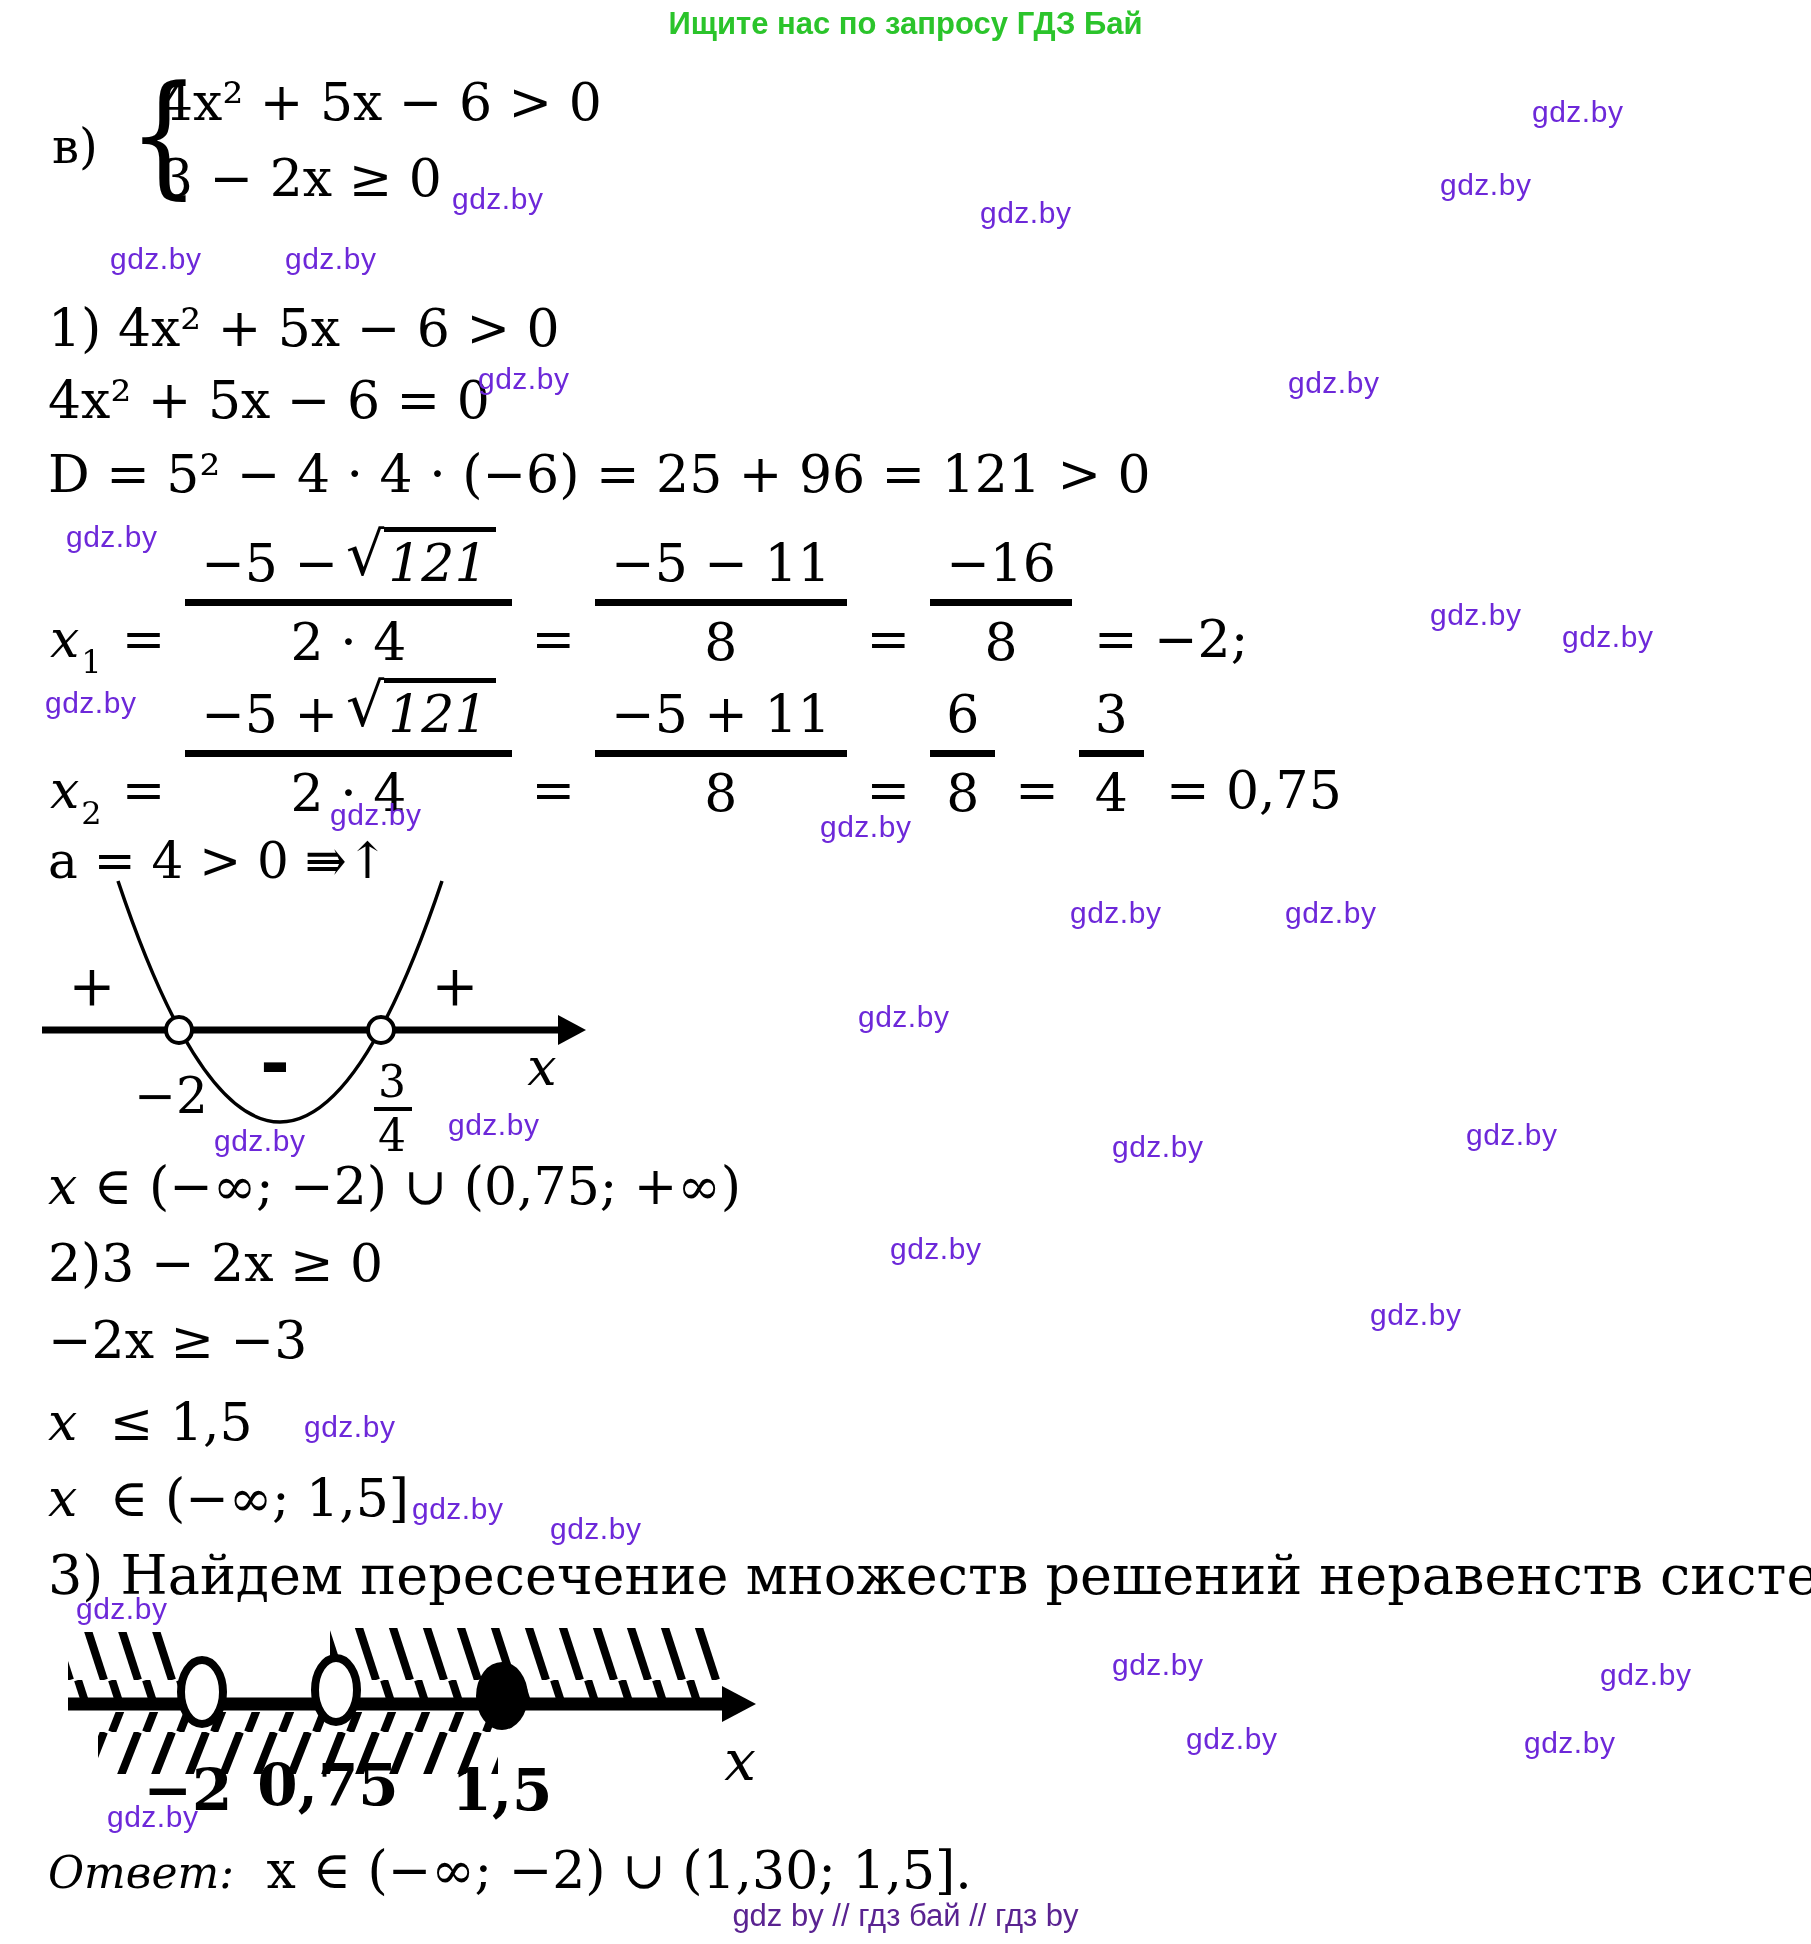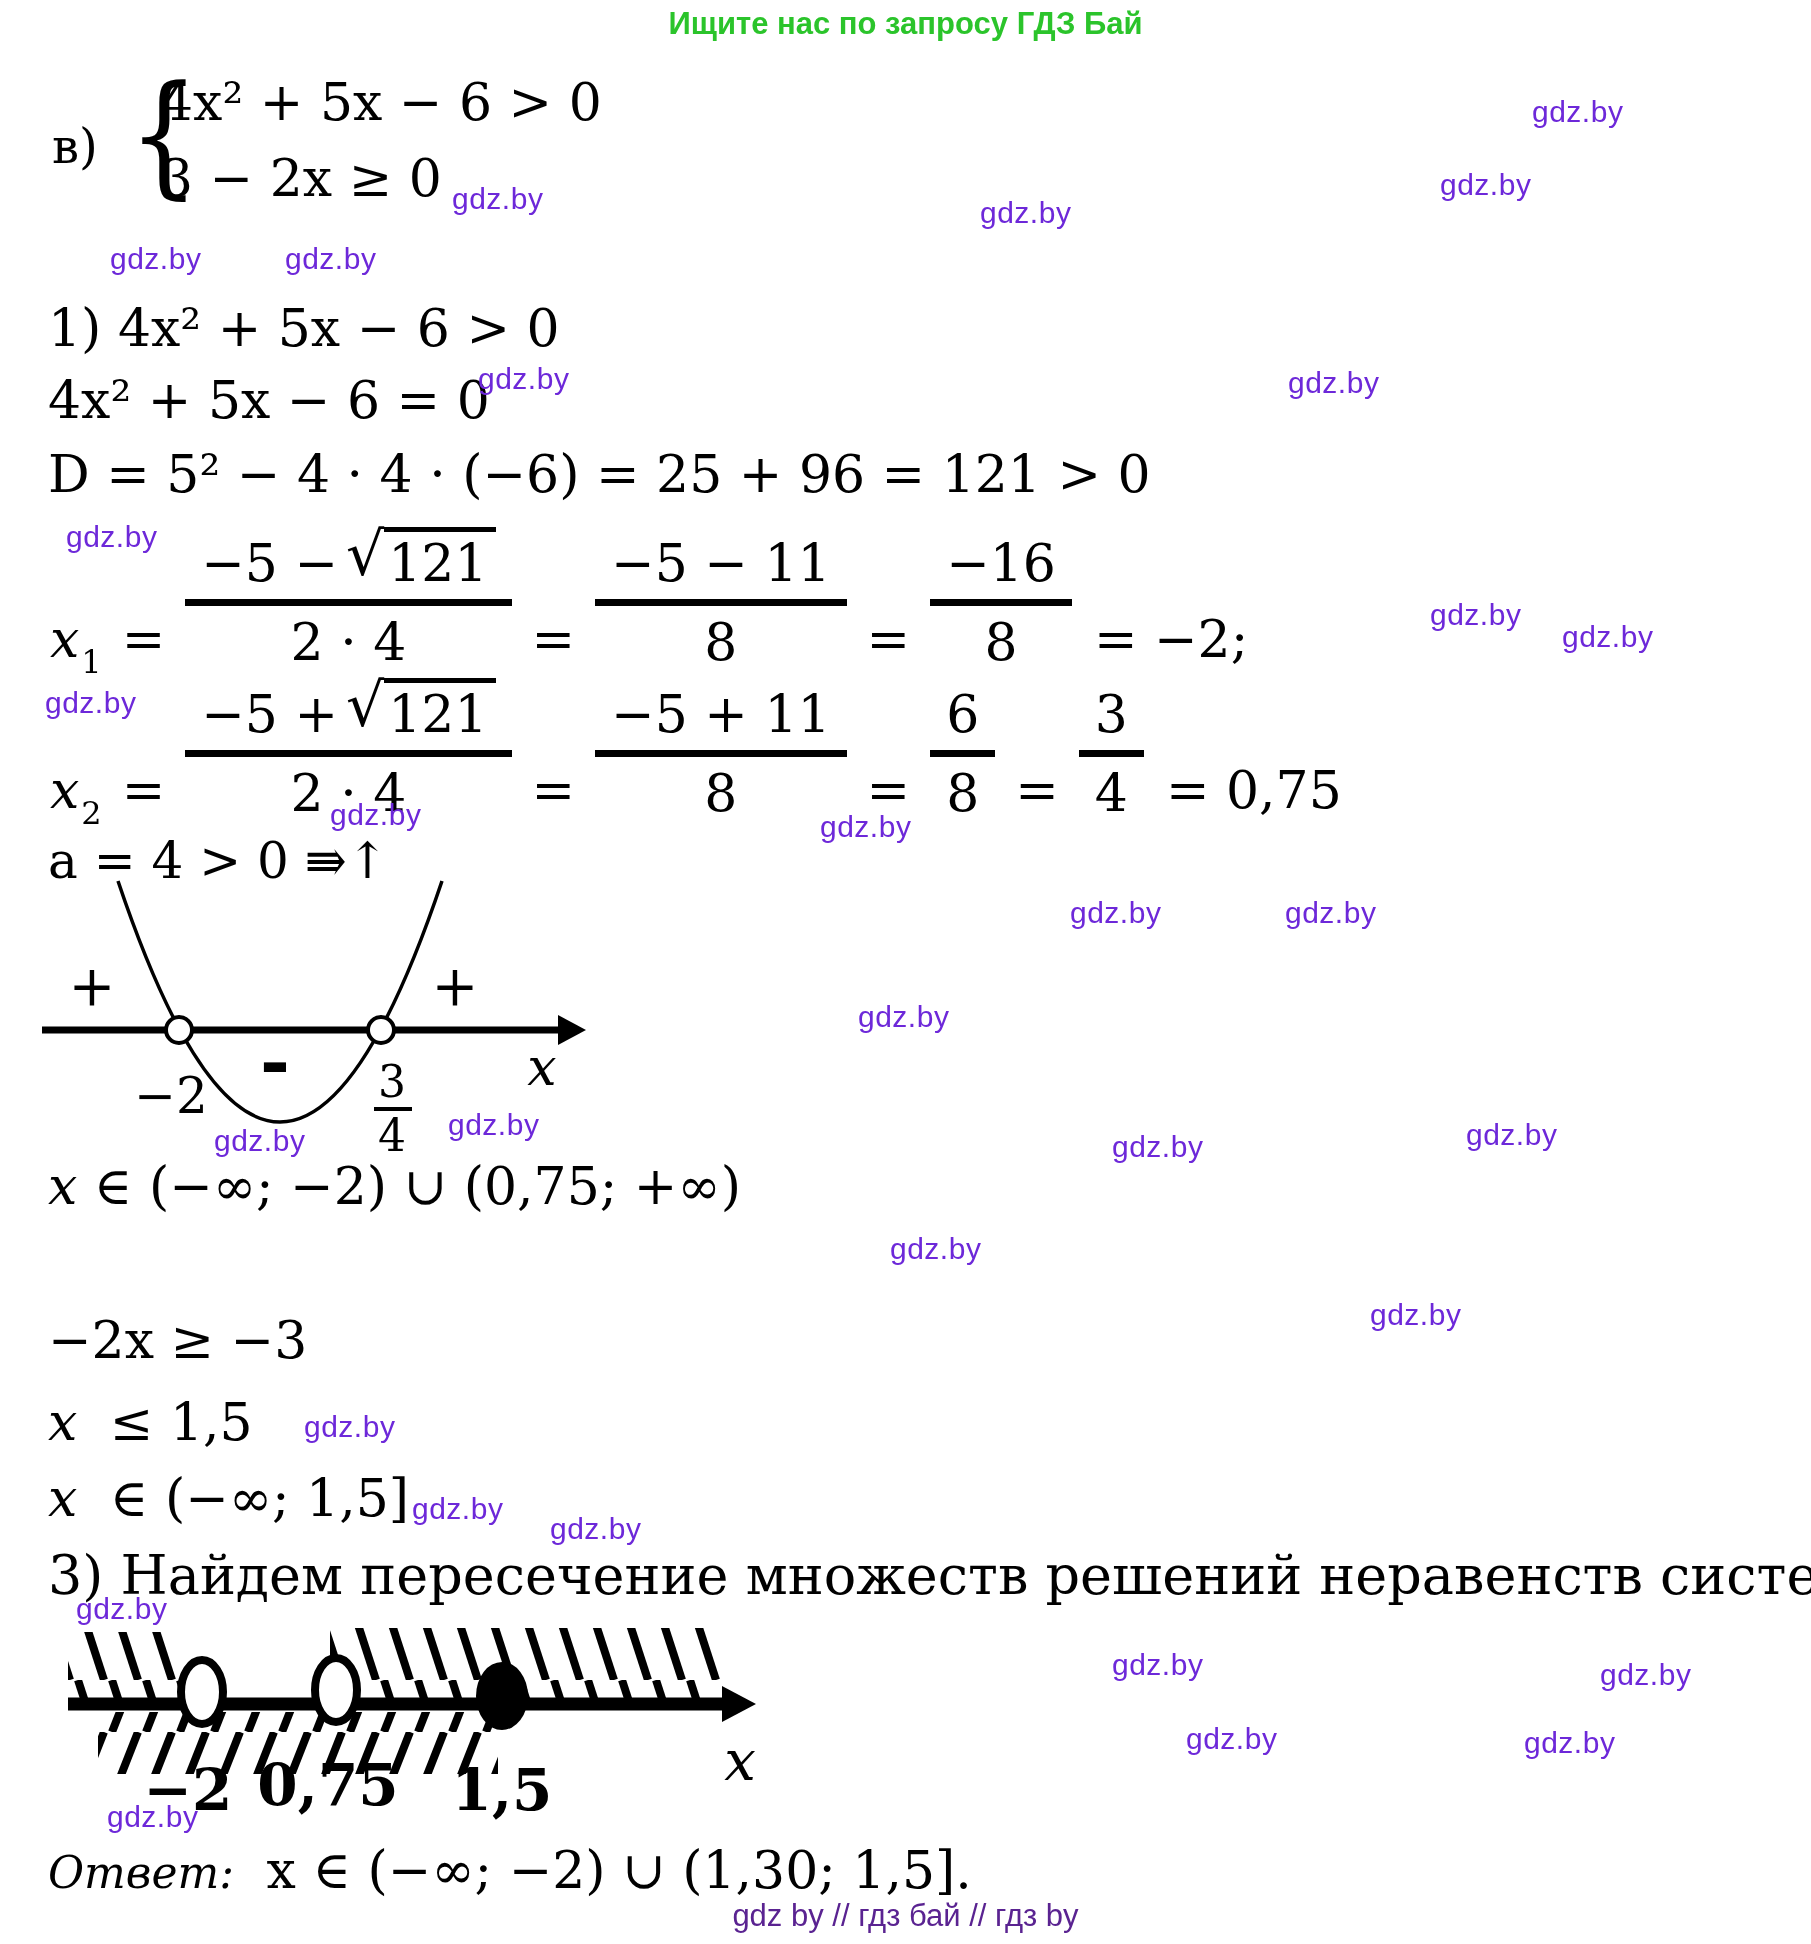--- a/index.html
+++ b/index.html
@@ -16,21 +16,21 @@
   .var{font-style:italic;}
   .msub{font-size:32px;vertical-align:-16px;line-height:0;}
   .op{font-size:52px;padding:0 2px;}
   .tail{font-size:52px;margin-left:4px;}
   .frac{display:inline-flex;flex-direction:column;align-items:center;text-align:center;}
   .fnum{font-size:52px;border-bottom:7px solid #000;padding:0 16px 8px;line-height:1.05;
         display:inline-flex;align-items:flex-end;}
   .fden{font-size:52px;padding-top:9px;line-height:1.05;}
   .sqrt{display:inline-flex;align-items:flex-start;margin-left:8px;}
   .rsign{font-size:60px;line-height:0.92;}
-  .rbar{border-top:5px solid #000;padding:4px 8px 0 4px;}
+  .rbar{border-top:5px solid #000;padding:4px 8px 0 4px;font-style:italic;}
   .brace{position:absolute;font-size:132px;line-height:1;transform:scaleX(0.85);
          font-weight:400;}
   .case-label{position:absolute;font-size:48px;}
   .title-line{position:absolute;font-size:54px;white-space:nowrap;}
   .ans-label{font-size:44px;font-style:italic;}
   .ans-val{font-size:52px;margin-left:16px;}
   svg{position:absolute;overflow:visible;}
   svg text{font-family:"DejaVu Serif",serif;}
 </style>
 </head>
@@ -122,20 +122,21 @@
     <line x1="344" y1="214" x2="382" y2="214" stroke="#000" stroke-width="4"></line>
     <text x="362" y="256" font-size="44" text-anchor="middle">4</text>
     <text x="512" y="190" font-size="52" font-style="italic" text-anchor="middle">x</text>
   </svg>
 
   <div class="mline" style="left:48px;top:1158px">
     <span class="var">x</span>
     <span style="">∈ (−∞; −2) ∪ (0,75; +∞)</span>
   </div>
 
+  <div class="mline" style="left:48px;top:1235px">2)3 − 2x ≥ 0</div>
   <div class="mline" style="left:48px;top:1312px">−2x ≥ −3</div>
   <div class="mline" style="left:48px;top:1394px">
     <span class="var">x</span>
     <span style="margin-left:16px">≤ 1,5</span>
   </div>
   <div class="mline" style="left:48px;top:1470px">
     <span class="var">x</span>
     <span style="margin-left:16px">∈ (−∞; 1,5]</span>
   </div>
 

